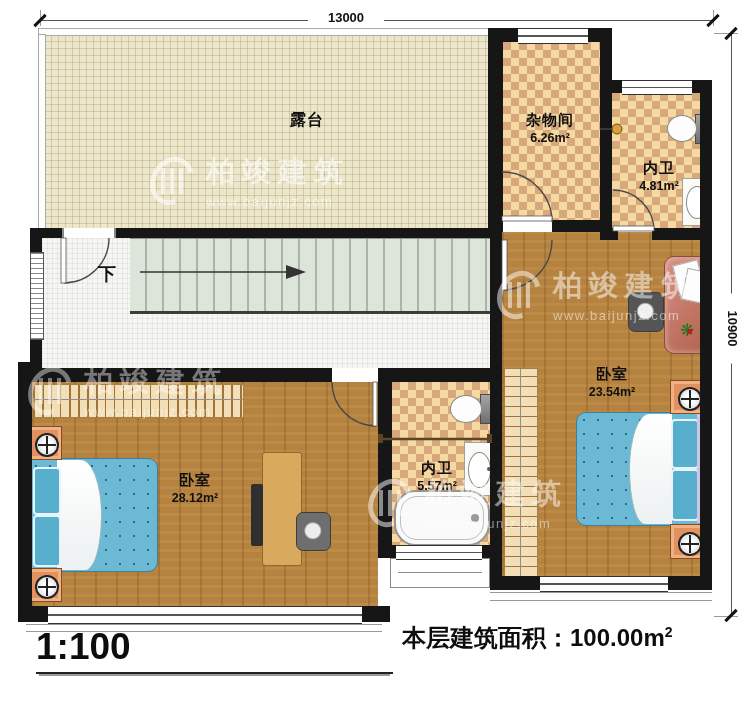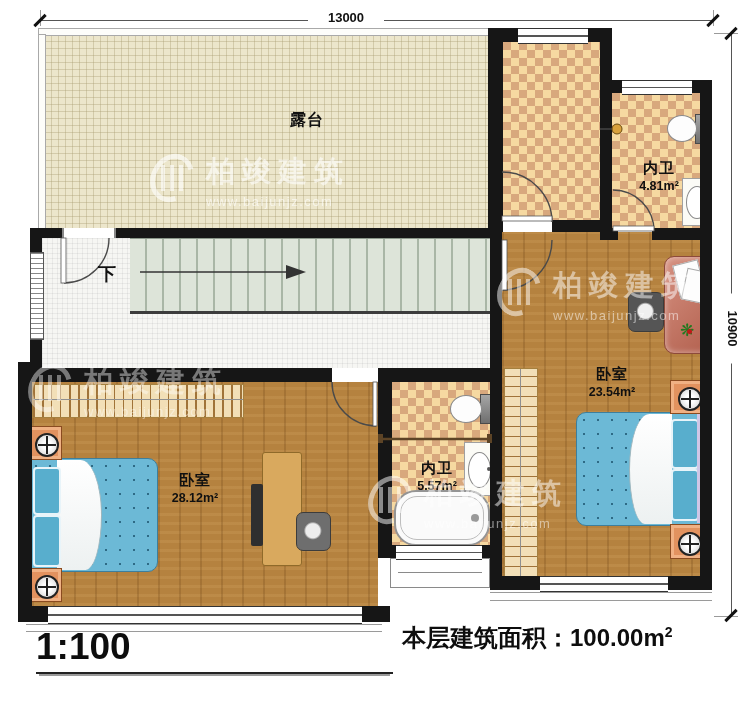--- a/index.html
+++ b/index.html
@@ -52,21 +52,21 @@
   .rname.big{font-size:16px;}
   .rarea{font-size:12.5px;letter-spacing:0;}
   .downlbl{position:absolute;font-size:18px;font-weight:700;color:#111;z-index:20;}
   
   .dimline-h{position:absolute;border-top:1px solid #555;z-index:15;}
   .dimline-v{position:absolute;border-left:1px solid #555;z-index:15;}
   .tick{position:absolute;width:16px;height:3px;background:#111;transform:rotate(-45deg);z-index:16;}
   .ext{position:absolute;background:#9a9a9a;z-index:14;}
   .dimtext{position:absolute;background:#fff;font-size:13px;font-weight:700;color:#111;text-align:center;z-index:16;line-height:17px;}
   
-  .wm{position:absolute;display:flex;align-items:flex-start;gap:12px;color:#fff;z-index:30;pointer-events:none;}
+  .wm{position:absolute;display:flex;align-items:center;gap:12px;color:#fff;z-index:30;pointer-events:none;}
   .wm .logo{position:relative;width:44px;height:52px;flex:0 0 auto;}
   .wm .logo::before{content:"";position:absolute;inset:1px;border:5px solid currentColor;border-radius:50%;border-right-color:transparent;transform:rotate(28deg);}
   .wm .logo::after{content:"";position:absolute;left:11px;top:13px;width:22px;height:26px;background:linear-gradient(90deg,currentColor 0 4px,transparent 4px 9px,currentColor 9px 13px,transparent 13px 18px,currentColor 18px 22px);}
   .wm .brand{font-size:29px;font-weight:700;letter-spacing:7px;white-space:nowrap;}
   .wm .url{font-size:13px;letter-spacing:1.5px;margin-top:2px;white-space:nowrap;}
   
   .titlewrap{position:absolute;left:36px;top:626px;width:357px;display:flex;align-items:baseline;gap:24px;border-bottom:2px solid #222;box-shadow:0 5px 0 -3px #9a9a9a;padding-bottom:4px;z-index:25;}
   .bigtitle{font-size:45px;font-weight:700;color:#0d0d0d;letter-spacing:2px;white-space:nowrap;}
   .scaletxt{font-size:37px;font-weight:700;color:#0d0d0d;white-space:nowrap;}
   .infowrap{position:absolute;left:402px;top:617px;z-index:25;color:#0d0d0d;}
@@ -215,20 +215,24 @@
     <g>
       <line x1="380" y1="439" x2="490" y2="439" stroke="#5d4426" stroke-width="2.5"></line>
       <rect x="378" y="434" width="5" height="9" fill="#5d4426"></rect>
       <rect x="487" y="434" width="5" height="9" fill="#5d4426"></rect>
     </g>
   </svg>
 
   <div class="rlabel" style="left:257px;top:110px;width:100px;">
     <div class="rname big">露台</div>
   </div>
+  <div class="rlabel" style="left:500px;top:110px;width:100px;">
+    <div class="rname">杂物间</div>
+    <div class="rarea">6.26m²</div>
+  </div>
   <div class="rlabel" style="left:614px;top:158px;width:90px;">
     <div class="rname">内卫</div>
     <div class="rarea">4.81m²</div>
   </div>
   <div class="rlabel" style="left:133px;top:470px;width:124px;">
     <div class="rname">卧室</div>
     <div class="rarea">28.12m²</div>
   </div>
   <div class="rlabel" style="left:394px;top:458px;width:86px;">
     <div class="rname">内卫</div>

